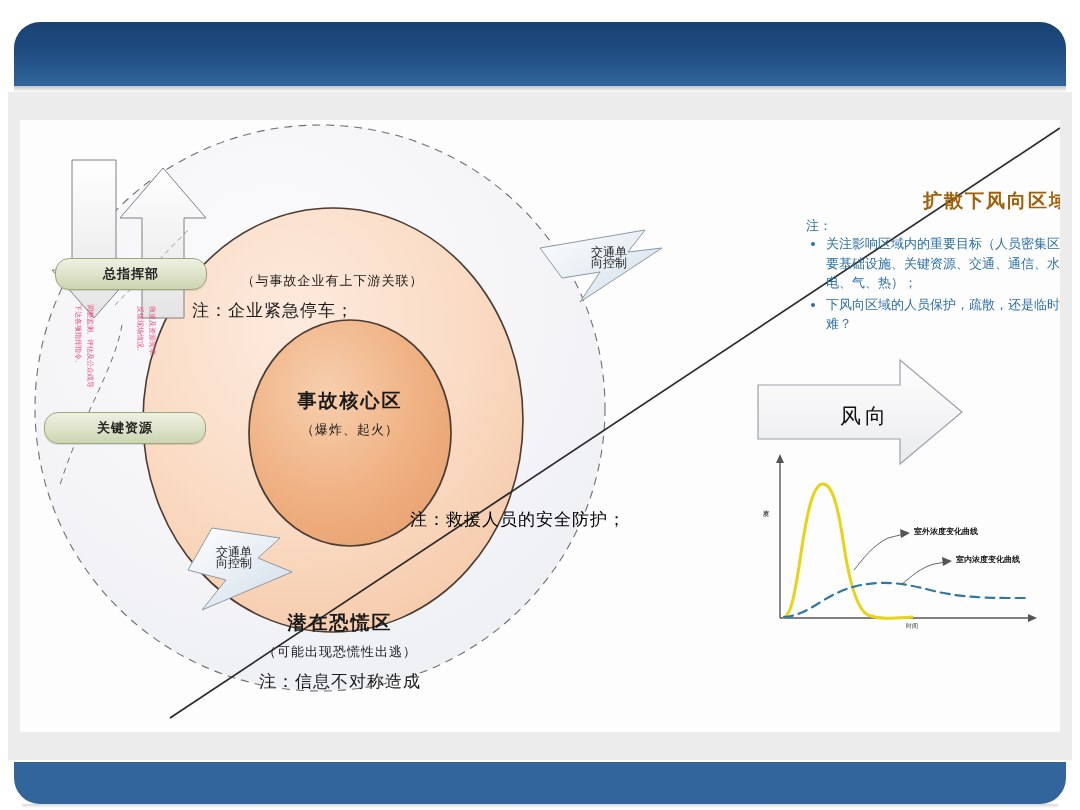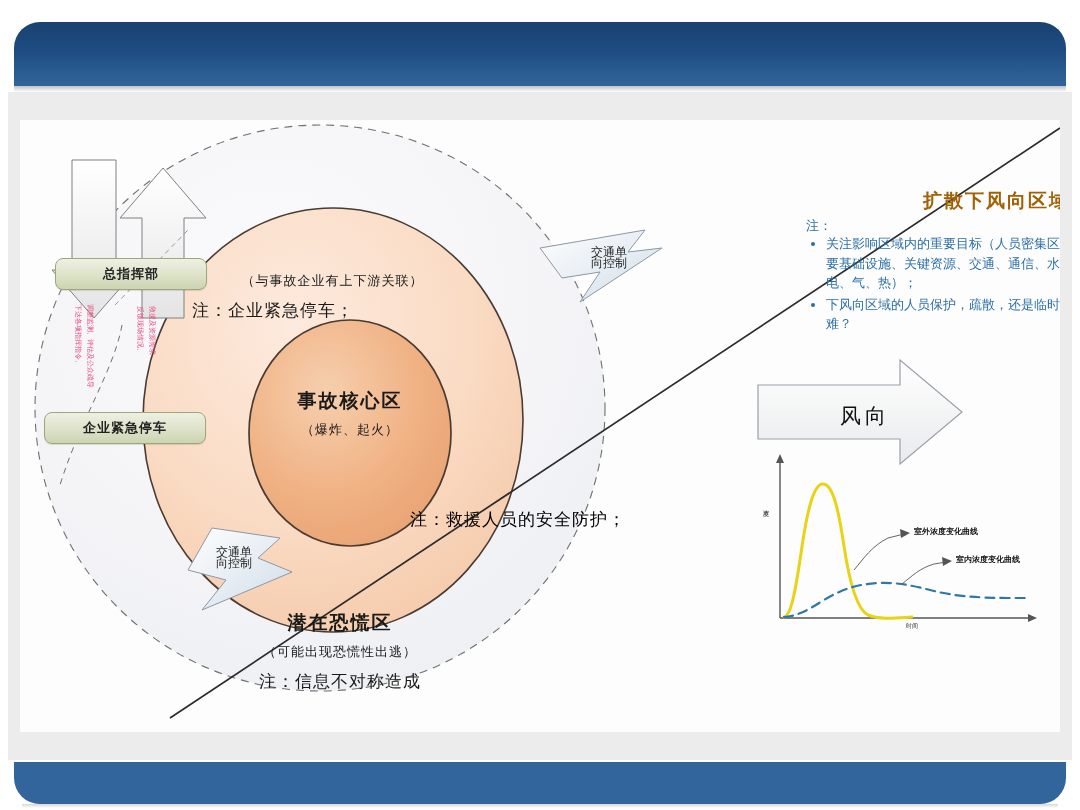--- a/index.html
+++ b/index.html
@@ -42,21 +42,21 @@
   .footer-shadow{
     position:absolute;left:22px;top:804px;width:1036px;height:4px;
     background:linear-gradient(to bottom,rgba(140,140,145,.35),rgba(255,255,255,0));
   }
 
   
   .cmd-box{
     position:absolute;
     background:linear-gradient(to bottom,#eef0e3 0%,#dde2c8 55%,#ccd4b2 100%);
     border:1px solid #9aa87c;
-    border-radius:8px;
+    border-radius:14px;
     color:#222;
     font-size:13px;
     font-weight:bold;
     display:flex;align-items:center;justify-content:center;
     letter-spacing:1px;
     box-shadow:0 1px 1px rgba(0,0,0,.12);
   }
   #cmd-top{left:35px;top:138px;width:150px;height:30px;}
   #cmd-site{left:24px;top:292px;width:160px;height:30px;}
 
@@ -178,21 +178,21 @@
 
         <path d="M108,120 C118,108 126,96 142,88 L158,84" fill="none" stroke="#555" stroke-width="0.9"></path>
         <polygon points="164,83 154,79 155,88" fill="#555"></polygon>
 
         <path d="M156,134 C166,126 174,118 188,114 L200,112" fill="none" stroke="#555" stroke-width="0.9"></path>
         <polygon points="206,111 196,107 197,116" fill="#555"></polygon>
       </g>
     </svg>
 
     <div class="cmd-box" id="cmd-top">总指挥部</div>
-    <div class="cmd-box" id="cmd-site">企业紧急停车</div>
+    <div class="cmd-box" id="cmd-site">关键资源</div>
 
     <div class="vlabel" style="left:62px;top:184px;transform:rotate(90deg);">下达各项指挥指令、</div>
     <div class="vlabel" style="left:74px;top:184px;transform:rotate(90deg);">调整监测、评估及公众疏导</div>
     <div class="vlabel" style="left:124px;top:186px;transform:rotate(90deg);">反馈现场情况、</div>
     <div class="vlabel" style="left:136px;top:186px;transform:rotate(90deg);">救援及资源需求</div>
 
     <div class="zone-text" style="left:140px;top:145px;width:345px;">
       <div class="zone-sub">（与事故企业有上下游关联）</div>
       <div class="zone-note" style="text-align:left;padding-left:32px;">注：企业紧急停车；</div>
     </div>

